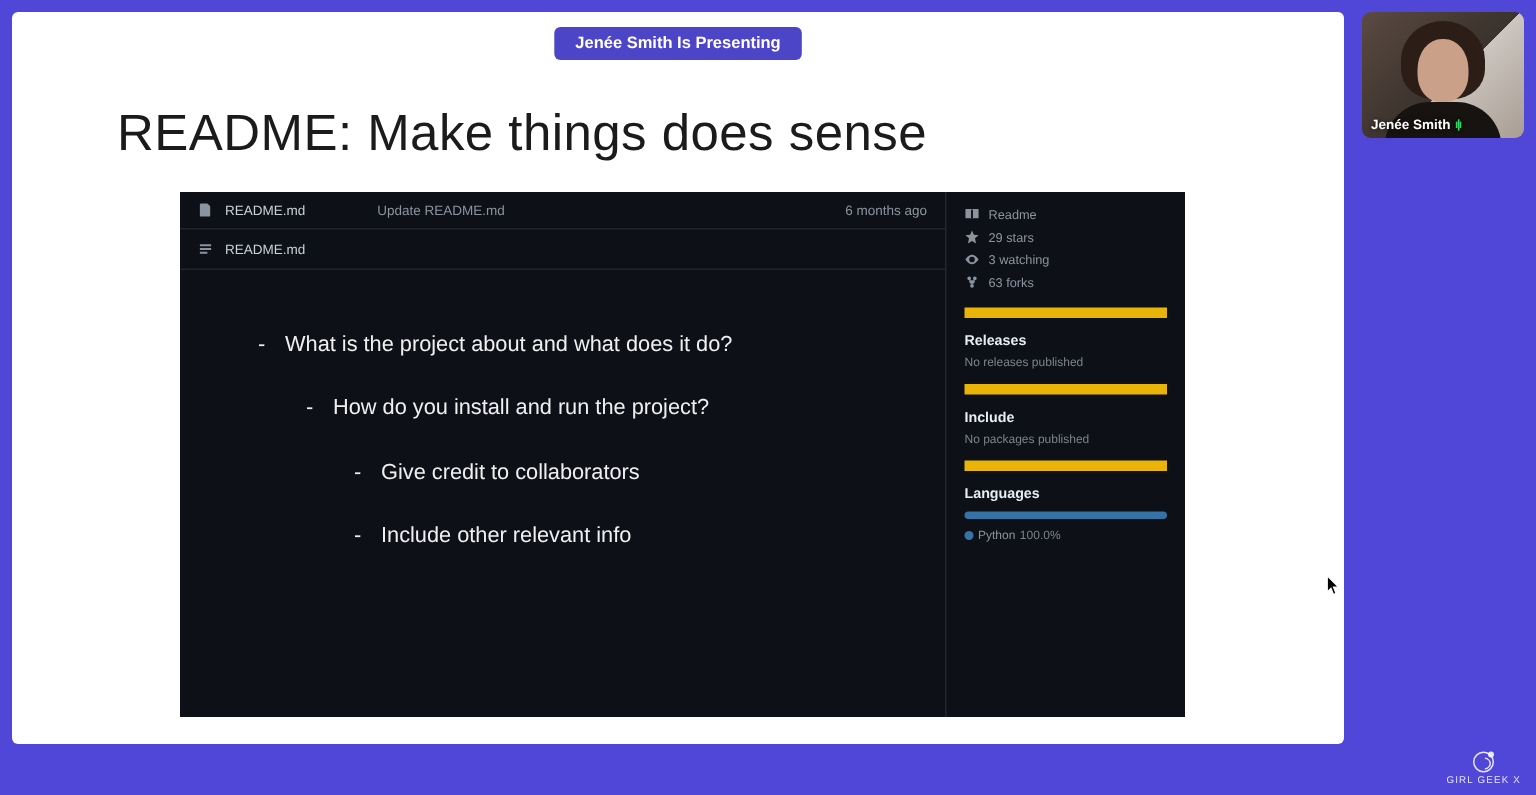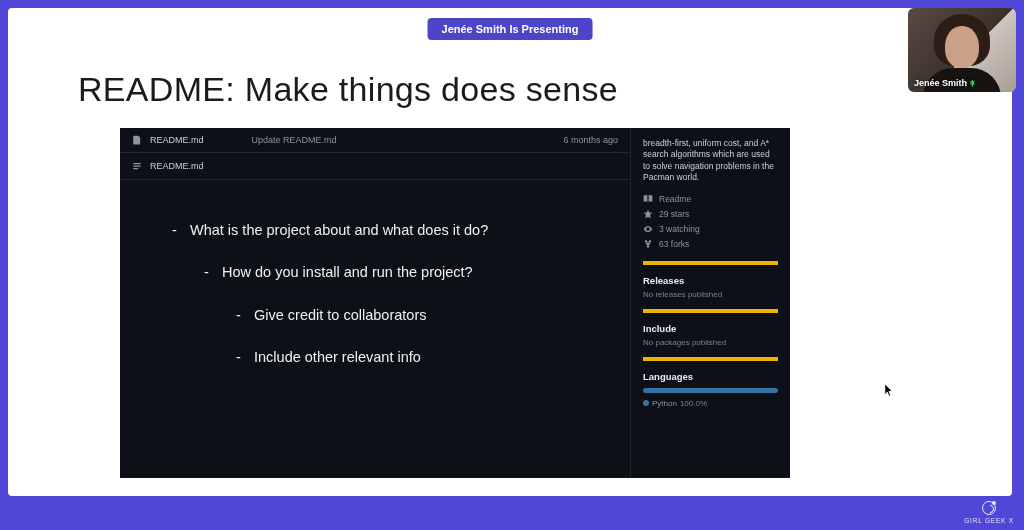--- a/index.html
+++ b/index.html
@@ -8,21 +8,21 @@
       height: 530px;
       background: #5047d8;
       font-family: -apple-system, "Segoe UI", Arial, sans-serif;
       position: relative;
       overflow: hidden;
     }
     .main-stage {
       position: absolute;
       left: 8px;
       top: 8px;
-      width: 1004px;
+      width: 888px;
       height: 488px;
       background: #fff;
       border-radius: 4px;
     }
     .presenter-banner {
       position: absolute;
       left: 50%;
       top: 10px;
       transform: translateX(-50%);
       background: #4c45c8;
@@ -82,21 +82,21 @@
     .gh-side {
       width: 160px;
       border-left: 1px solid #21262d;
       padding: 10px 12px;
       font-size: 8.5px;
       color: #8b949e;
     }
     .gh-desc { color: #c9d1d9; line-height: 1.35; margin-bottom: 10px; }
     .gh-meta { display: flex; flex-direction: column; gap: 5px; margin-bottom: 12px; }
     .gh-meta-row { display: flex; align-items: center; gap: 6px; }
-    .gh-sec { border-top: 4px solid #eab308; padding-top: 10px; margin-bottom: 10px; }
+    .gh-sec { border-top: 7px solid #eab308; padding-top: 10px; margin-bottom: 10px; }
     .gh-sec-title { color: #e6edf3; font-weight: 600; font-size: 9.5px; margin-bottom: 4px; }
     .gh-sec-sub { color: #7b838d; font-size: 8px; }
     .lang-bar { height: 5px; background: #3572A5; border-radius: 3px; margin: 6px 0; }
     .lang-row { display: flex; align-items: center; gap: 3px; font-size: 8px; }
     .lang-dot { width: 6px; height: 6px; border-radius: 50%; background: #3572A5; }
     .lang-pct { color: #7b838d; }
     .camera-tile {
       position: absolute;
       right: 8px;
       top: 8px;
@@ -232,21 +232,20 @@
       <div class="gh-body">
         <ul class="bullets">
           <li>What is the project about and what does it do?</li>
           <li class="sub">How do you install and run the project?</li>
           <li class="sub2">Give credit to collaborators</li>
           <li class="sub2">Include other relevant info</li>
         </ul>
       </div>
     </div>
     <div class="gh-side">
-      <div class="gh-desc">breadth-first, uniform cost, and A* search algorithms which are used to solve navigation problems in the Pacman world.</div>
       <div class="gh-meta">
         <div class="gh-meta-row">
           <svg class="icon-mini" viewBox="0 0 16 16">
               <path d="M1 2h6a2 2 0 0 1 2 2v9a1 1 0 0 0-1-1H1zM15 2H9a2 2 0 0 0-2 2v9a1 1 0 0 1 1-1h7z"></path>
             </svg>
           <span>Readme</span>
         </div>
         <div class="gh-meta-row">
           <svg class="icon-mini" viewBox="0 0 16 16">
               <path d="M8 1l2 4.5 5 .5-3.8 3.3L12.3 15 8 12.3 3.7 15l1.1-5.7L1 6l5-.5z"></path>

